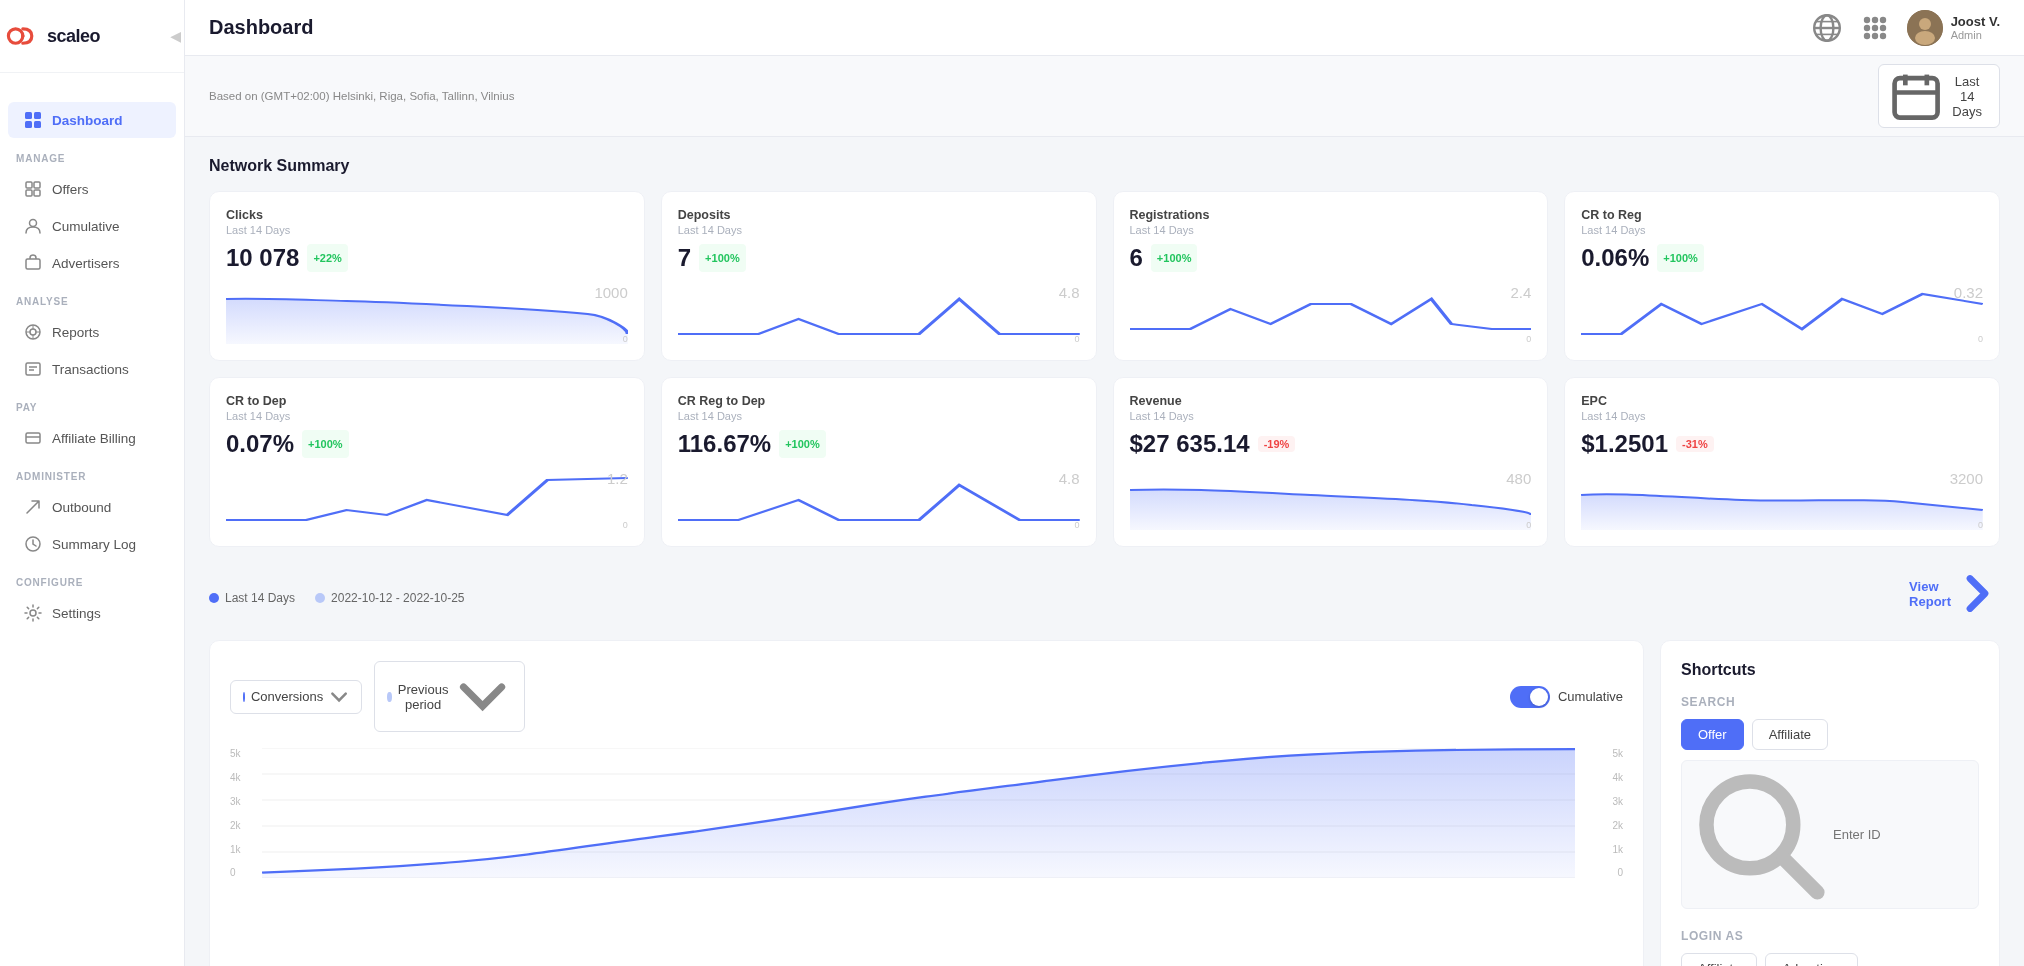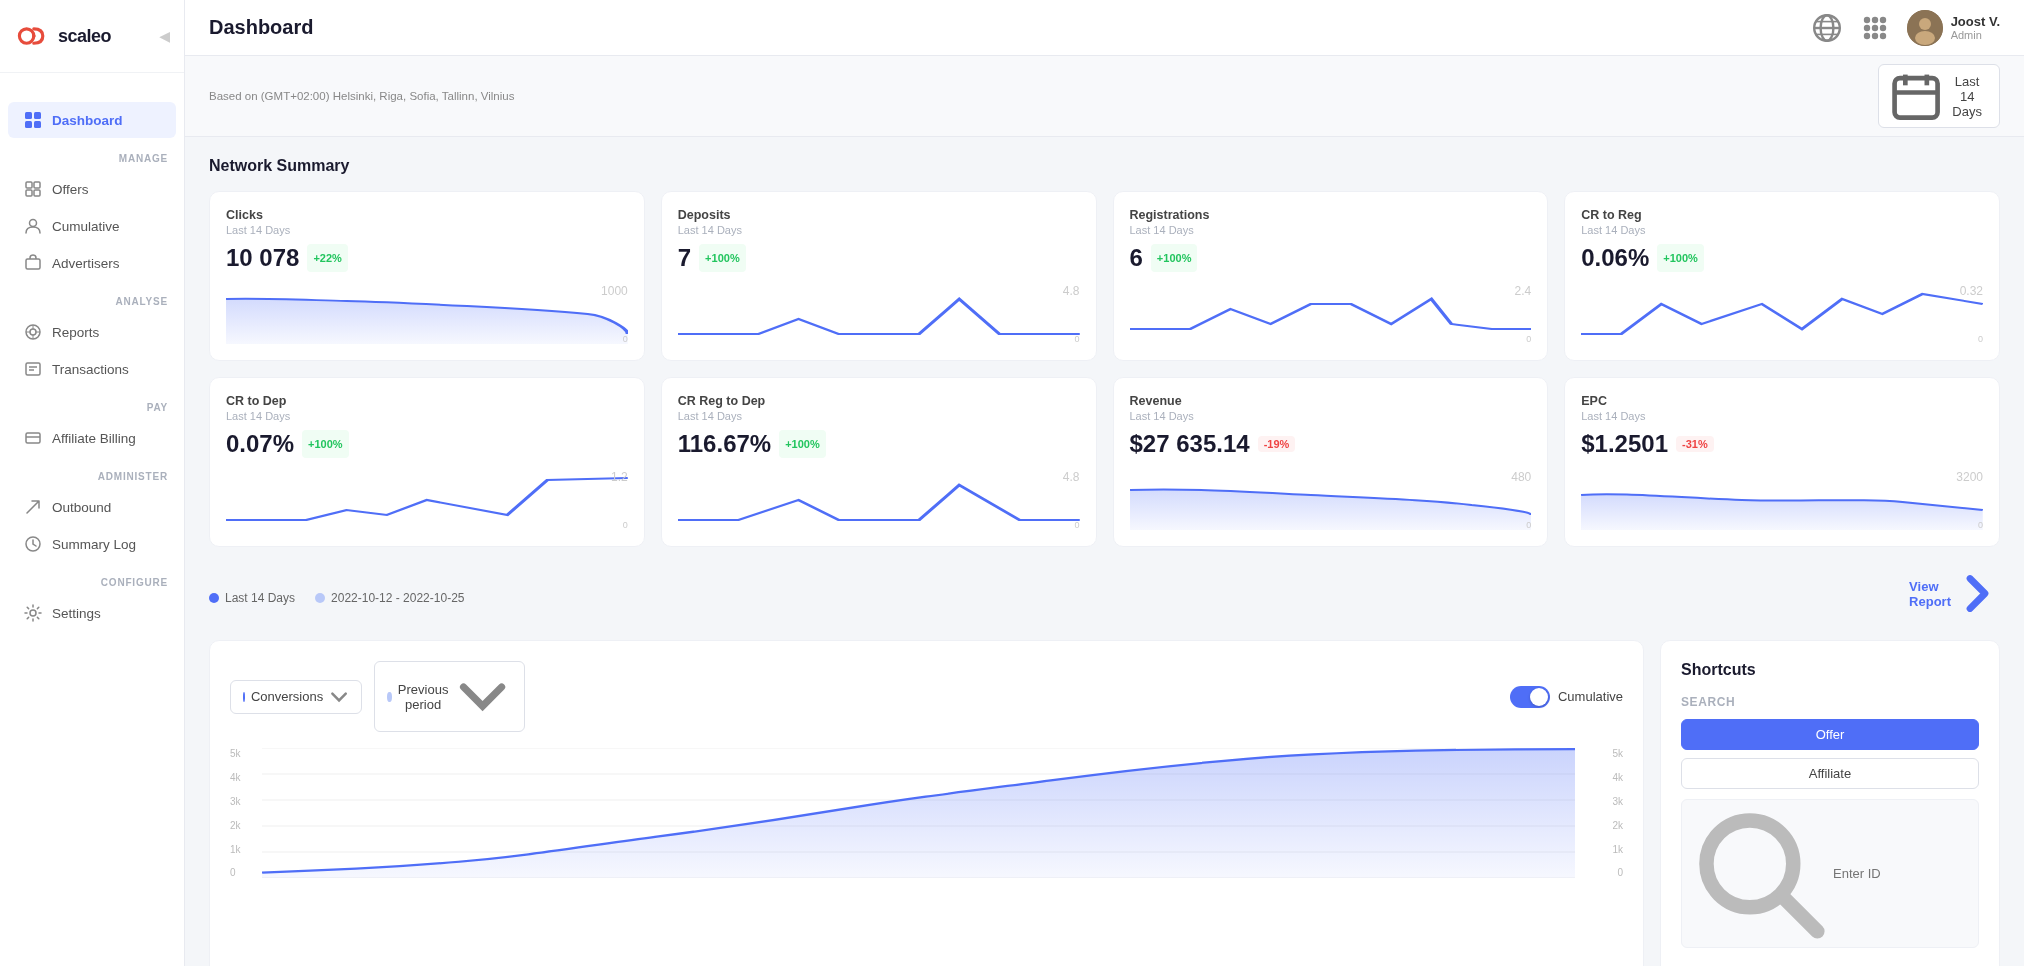--- a/index.html
+++ b/index.html
@@ -1,23 +1,23 @@
 <!DOCTYPE html>
 <html><head>
   <meta charset="utf-8">
   <style>
     * { box-sizing: border-box; margin: 0; padding: 0; }
     body { font-family: -apple-system, BlinkMacSystemFont, 'Segoe UI', sans-serif; background: #f4f6f9; color: #333; display: flex; height: 100vh; overflow: hidden; }
 
     
     .sidebar { width: 185px; background: #fff; border-right: 1px solid #e8eaf0; display: flex; flex-direction: column; flex-shrink: 0; overflow-y: auto; }
-    .sidebar-logo { padding: 18px 14px; display: flex; align-items: center; gap: 8px; border-bottom: 1px solid #f0f2f5; }
+    .sidebar-logo { padding: 18px 3px; display: flex; align-items: center; gap: 8px; border-bottom: 1px solid #f0f2f5; }
     .logo-icon { width: 36px; height: 36px; }
     .sidebar-nav { padding: 8px 0; flex: 1; }
-    .nav-section-label { font-size: 10px; font-weight: 600; color: #aab0bc; text-transform: uppercase; letter-spacing: 0.8px; padding: 14px 16px 6px; text-align: right; }
+    .nav-section-label { font-size: 10px; font-weight: 600; color: #aab0bc; text-transform: uppercase; letter-spacing: 0.8px; padding: 14px 16px 6px; }
     .nav-item { display: flex; align-items: center; gap: 10px; padding: 9px 16px; cursor: pointer; border-radius: 6px; margin: 1px 8px; font-size: 13.5px; color: #555; transition: background 0.15s; }
     .nav-item.active { background: #eef2ff; color: #4f6ef7; font-weight: 600; }
     .nav-item .nav-icon { width: 18px; height: 18px; display: flex; align-items: center; justify-content: center; flex-shrink: 0; }
 
     
     .main { flex: 1; display: flex; flex-direction: column; overflow: hidden; }
 
     
     .topbar { background: #fff; border-bottom: 1px solid #e8eaf0; padding: 0 24px; height: 56px; display: flex; align-items: center; justify-content: space-between; flex-shrink: 0; }
     .topbar-title { font-size: 20px; font-weight: 700; color: #1a1a2e; }
@@ -62,31 +62,31 @@
     .perf-dot { width: 10px; height: 10px; border-radius: 50%; }
     .cumulative-toggle { display: flex; align-items: center; gap: 8px; margin-left: auto; font-size: 13px; color: #444; font-weight: 500; }
     .toggle-switch { width: 40px; height: 22px; background: #4f6ef7; border-radius: 11px; position: relative; cursor: pointer; }
     .toggle-knob { width: 18px; height: 18px; background: #fff; border-radius: 50%; position: absolute; top: 2px; right: 2px; box-shadow: 0 1px 3px rgba(0,0,0,0.2); }
     .perf-chart-area { height: 140px; position: relative; }
 
     
     .shortcuts-card { background: #fff; border-radius: 10px; padding: 20px; border: 1px solid #eef0f5; }
     .shortcuts-section { margin-bottom: 20px; }
     .shortcuts-label { font-size: 12px; font-weight: 600; color: #aab0bc; text-transform: uppercase; letter-spacing: 0.6px; margin-bottom: 10px; }
-    .shortcuts-btns { display: flex; gap: 8px; margin-bottom: 10px; flex-direction: column; }
+    .shortcuts-btns { display: flex; gap: 8px; margin-bottom: 10px; }
     .shortcut-btn { padding: 7px 16px; border-radius: 6px; border: 1px solid #dde0e8; font-size: 13px; cursor: pointer; background: #fff; color: #444; font-weight: 500; }
     .shortcut-btn.active { background: #4f6ef7; color: #fff; border-color: #4f6ef7; }
     .search-input-row { display: flex; align-items: center; background: #f8f9fb; border: 1px solid #eef0f5; border-radius: 6px; padding: 6px 10px; gap: 6px; }
     .search-input-row input { border: none; background: transparent; outline: none; font-size: 13px; color: #999; width: 100%; }
 
     
     svg { width: 100%; height: 100%; }
 
     .chart-container { position: relative; }
-    .y-axis-label { position: absolute; right: 0; top: 0; font-size: 12px; color: #ccc; }
+    .y-axis-label { position: absolute; right: 0; top: 0; font-size: 15px; color: #ccc; }
     .y-axis-label-bottom { position: absolute; right: 0; bottom: 0; font-size: 9px; color: #ccc; }
   </style>
 </head>
 <body>
 
 <div class="sidebar">
   <div class="sidebar-logo">
     <svg class="logo-icon" viewBox="0 0 40 40">
       <circle cx="14" cy="20" r="8" fill="none" stroke="#e74c3c" stroke-width="3.5"></circle>
       <path d="M22 12 Q32 12 32 20 Q32 28 22 28" fill="none" stroke="#e74c3c" stroke-width="3.5" stroke-linecap="round"></path>

